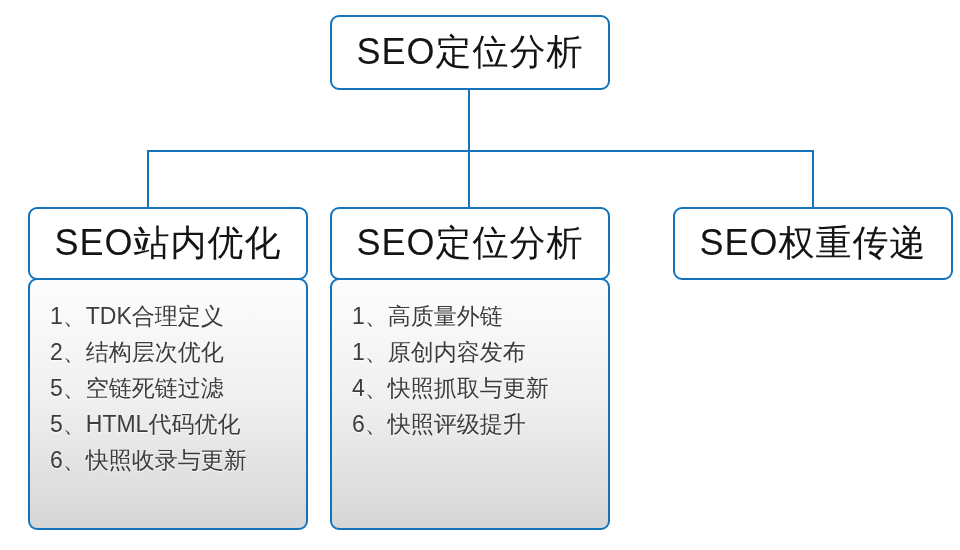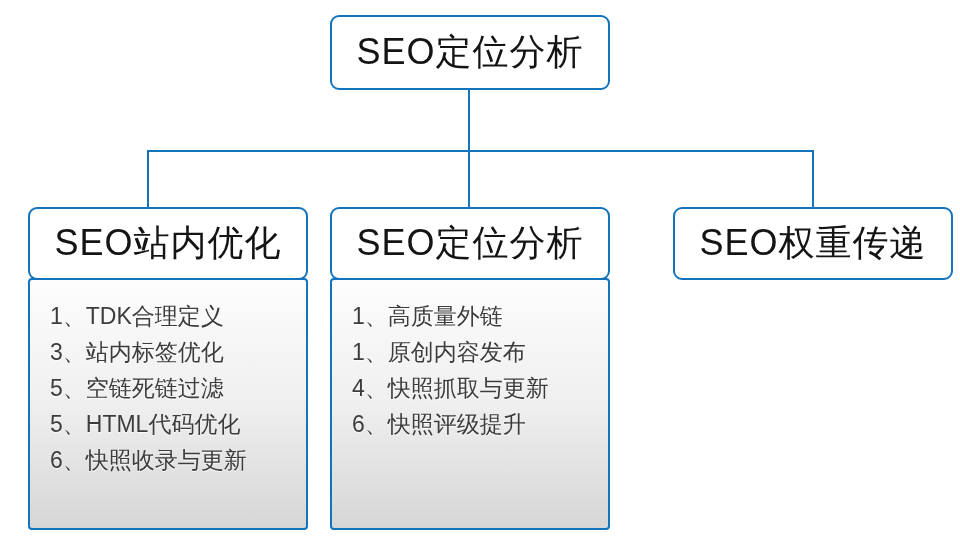--- a/index.html
+++ b/index.html
@@ -63,21 +63,21 @@
     letter-spacing: 1px;
     white-space: nowrap;
     position: relative;
     z-index: 2;
   }
   .branch-list {
     box-sizing: border-box;
     margin-top: -2px;
     height: 252px;
     border: 2px solid var(--line-color, #1374bc);
-    border-radius: 4px;
+    border-radius: 9px;
     background: linear-gradient(180deg, #fdfdfd 0%, #efefef 50%, #d6d6d6 100%);
     padding: 18px 4px 0 20px;
     position: relative;
     z-index: 1;
   }
   .list-item {
     font-size: 23px;
     line-height: 36px;
     color: #3c3c3c;
     text-shadow: 0 1px 1px rgba(255,255,255,0.9);
@@ -98,21 +98,21 @@
   <div class="line v" style="left:147px; top:150px; height:58px;"></div>
   <div class="line v" style="left:468px; top:150px; height:58px;"></div>
   <div class="line v" style="left:812px; top:150px; height:58px;"></div>
 
   <div class="branch" style="left:12px;margin-left:16px;">
     <div class="branch-header">
       <span>SEO站内优化</span>
     </div>
     <div class="branch-list">
       <div class="list-item">1、TDK合理定义</div>
-      <div class="list-item">3、站内标签优化</div>
+      <div class="list-item">2、结构层次优化</div>
       <div class="list-item">5、空链死链过滤</div>
       <div class="list-item">5、HTML代码优化</div>
       <div class="list-item">6、快照收录与更新</div>
     </div>
   </div>
 
   <div class="branch" style="left:330px;">
     <div class="branch-header">
       <span>SEO定位分析</span>
     </div>

